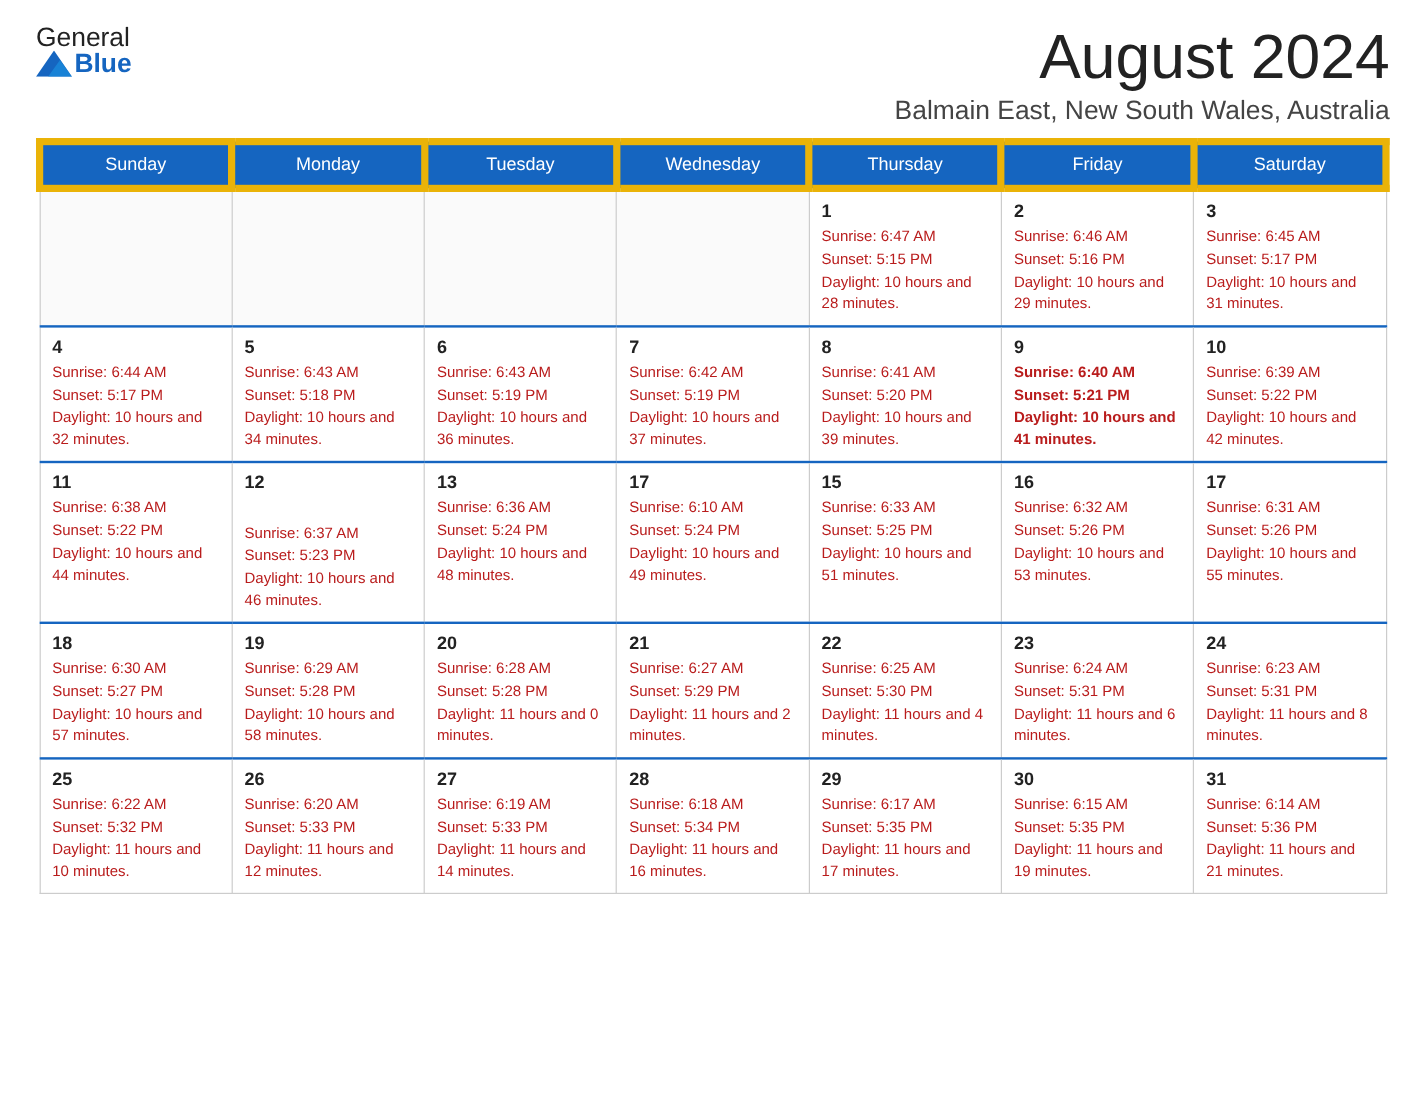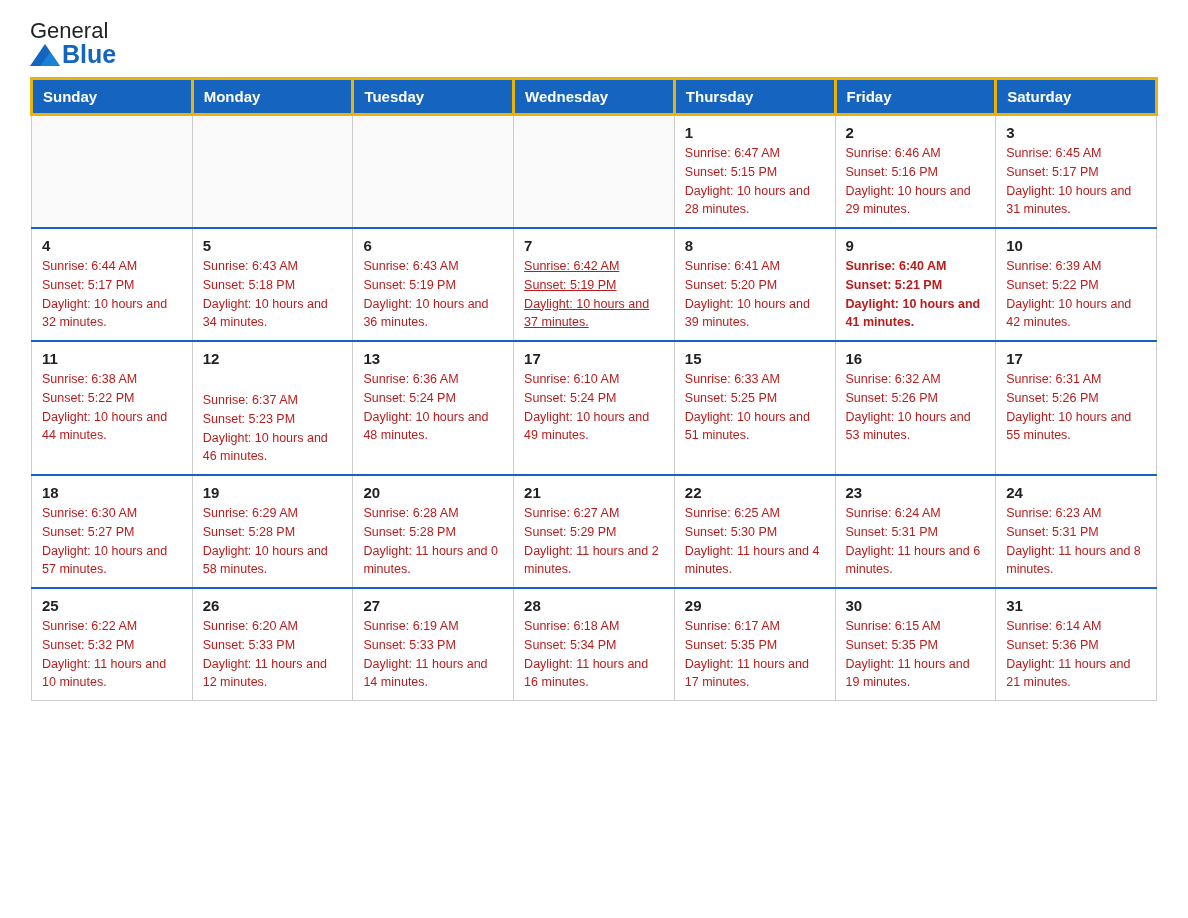--- a/index.html
+++ b/index.html
@@ -38,24 +38,24 @@
     }
     .calendar {
       width: 100%;
       border-collapse: collapse;
       margin-top: 10px;
     }
     .calendar th {
       background: #1565c0;
       color: #fff;
       font-size: 15px;
-      font-weight: bold;
+      font-weight: normal;
       padding: 8px 10px;
-      text-align: left;
-      border: 3px solid #eab308;
+      text-align: center;
+      border: 6px solid #eab308;
     }
     .calendar td {
       vertical-align: top;
       padding: 8px 10px;
       border: 1px solid #ccc;
       width: 14.28%;
       min-height: 90px;
       font-size: 13px;
       color: #333;
       background: #fff;
@@ -83,23 +83,27 @@
 
 <div class="header">
   <div class="logo">
     <div style="display:flex;flex-direction:column;line-height:1;">
       <span style="font-size:22px;font-weight:normal;color:#222;letter-spacing:0;">General</span>
       <div style="display:flex;align-items:center;">
         <svg width="30" height="22" viewBox="0 0 30 22">
           <polygon points="0,22 15,0 30,22" fill="#1565c0"></polygon>
           <polygon points="10,22 20,8 30,22" fill="#1a8fe0" opacity="0.7"></polygon>
         </svg>
-        <span style="font-size:25px;font-weight:bold;color:#1565c0;margin-left:2px;">Blue</span>
+        <span style="font-size:22px;font-weight:bold;color:#1565c0;margin-left:2px;">Blue</span>
       </div>
     </div>
+  </div>
+  <div class="title-block">
+    <div class="month-title">August 2024</div>
+    <div class="location-title">Balmain East, New South Wales, Australia</div>
   </div>
 </div>
 
 <table class="calendar">
   <thead>
     <tr>
     <th>Sunday</th>
         <th>Monday</th>
         <th>Tuesday</th>
         <th>Wednesday</th>
@@ -147,21 +151,21 @@
 Daylight: 10 hours and 34 minutes.</div>
         </td>
         <td>
           <div class="day-num">6</div>
           <div class="day-info" style="white-space: pre-line;">Sunrise: 6:43 AM
 Sunset: 5:19 PM
 Daylight: 10 hours and 36 minutes.</div>
         </td>
         <td>
           <div class="day-num">7</div>
-          <div class="day-info" style="white-space: pre-line; text-decoration: underline;">Sunrise: 6:42 AM
+          <div class="day-info" style="white-space: pre-line;">Sunrise: 6:42 AM
 Sunset: 5:19 PM
 Daylight: 10 hours and 37 minutes.</div>
         </td>
         <td>
           <div class="day-num">8</div>
           <div class="day-info" style="white-space: pre-line;">Sunrise: 6:41 AM
 Sunset: 5:20 PM
 Daylight: 10 hours and 39 minutes.</div>
         </td>
         <td>

